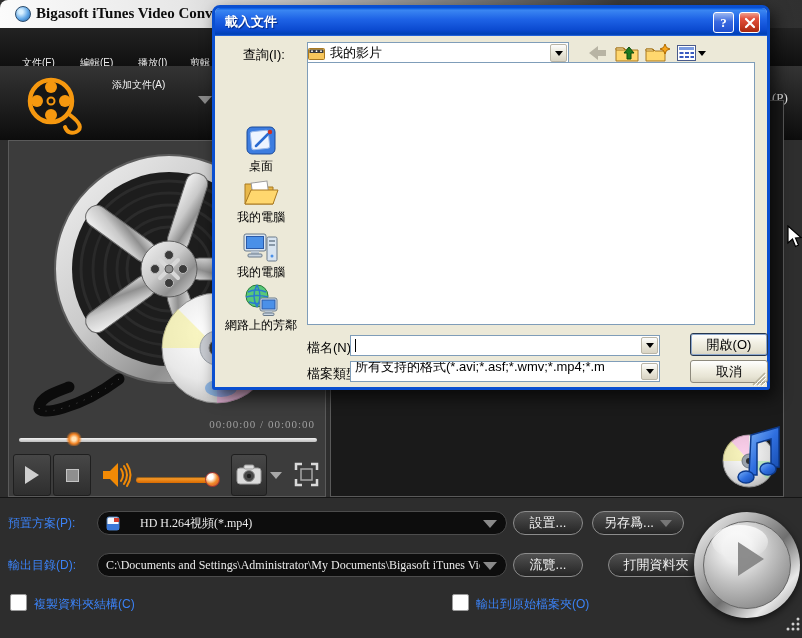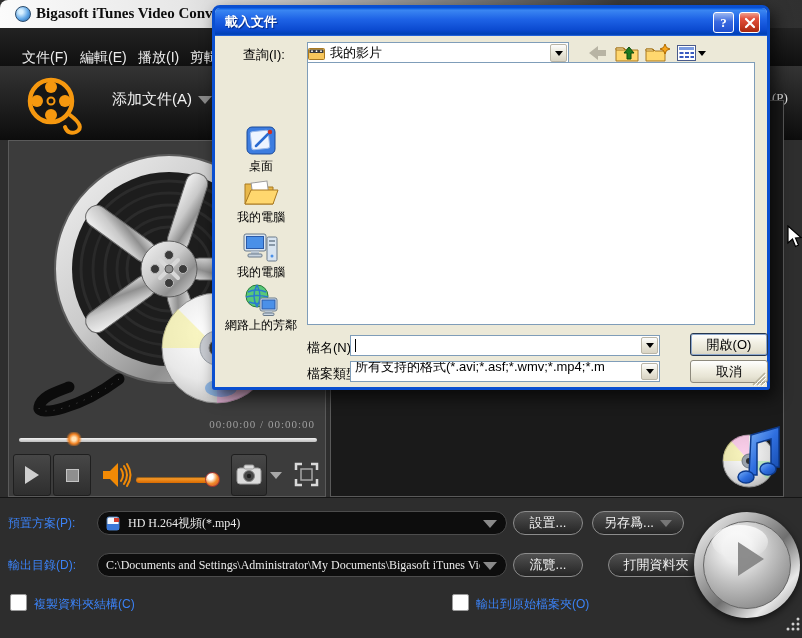--- a/index.html
+++ b/index.html
@@ -11,42 +11,42 @@
     repeating-linear-gradient(-45deg, rgba(0,0,0,.06) 0 1px, transparent 1px 5px);}
   
   #appbg{left:0;top:0;width:802px;height:638px;background:#2e2e2e;}
   #titlebar{left:0;top:0;width:802px;height:28px;
     background:linear-gradient(90deg,#fbfbfb 0,#e7e7e7 180px,#bdbdbd 300px,#3a3a3a 620px,#303030 100%);
     border-radius:8px 0 0 0;}
   #titlebar .ttl{position:absolute;left:36px;top:5px;font:bold 15px "Liberation Serif",serif;color:#0d0d0d;white-space:nowrap;}
   #appicon{position:absolute;left:15px;top:6px;width:16px;height:16px;border-radius:50%;
     background:radial-gradient(circle at 35% 35%, #d8f0ff 0 15%, #62a8e8 55%, #1d5c9e 100%);border:1px solid #2a4a6a;}
   #menubar{left:0;top:28px;width:802px;height:38px;background:linear-gradient(180deg,#232323,#101010);}
-  .menuitem{position:absolute;top:21px;font-size:14px;color:#ececec;white-space:nowrap;}
+  .menuitem{position:absolute;top:28px;font-size:10px;color:#ececec;white-space:nowrap;}
   #toolbar{left:0;top:66px;width:802px;height:74px;background:linear-gradient(180deg,#343434,#0c0c0c);}
-  #addfiles-label{position:absolute;left:112px;top:24px;font-size:15px;color:#f2f2f2;white-space:nowrap;}
+  #addfiles-label{position:absolute;left:112px;top:12px;font-size:10px;color:#f2f2f2;white-space:nowrap;}
   .caret{width:0;height:0;border-left:7px solid transparent;border-right:7px solid transparent;border-top:8px solid #8a8a8a;}
   #toolbar-p{position:absolute;left:772px;top:24px;font:13px "Liberation Serif",serif;color:#e5e5e5;}
   
   #preview{left:8px;top:140px;width:318px;height:357px;background:#3c3c3c;border:1px solid #5a5a5a;overflow:hidden;}
   #ptime{position:absolute;right:10px;top:277px;font:11px "Liberation Serif",serif;color:#9f9f9f;letter-spacing:1px;}
   #seekbar{position:absolute;left:10px;top:297px;width:298px;height:4px;border-radius:2px;
     background:linear-gradient(180deg,#f2f2f2,#bdbdbd);}
   #seekthumb{position:absolute;left:56px;top:291px;width:18px;height:14px;
     background:radial-gradient(circle,#ffe2b5 0 2px,#f08020 5px,rgba(240,128,32,0) 70%);}
   .pbtn{position:absolute;width:38px;height:42px;border:1px solid #1f1f1f;border-radius:3px;
     background:linear-gradient(180deg,#474747,#2e2e2e);display:flex;align-items:center;justify-content:center;}
   #camarrow{position:absolute;left:258px;top:313px;width:18px;height:42px;display:flex;align-items:center;justify-content:center;}
   
   #filelist{left:330px;top:100px;width:454px;height:397px;background:#1a1a1a;border:1px solid #5a5a5a;}
   
   #bottom{left:0;top:497px;width:802px;height:141px;background:#2d2d2d;border-top:1px solid #151515;}
   .blabel{position:absolute;font-size:12px;color:#3b82f6;white-space:nowrap;}
   .bcombo{position:absolute;left:97px;width:410px;height:24px;border-radius:12px;background:#0d0d0d;
-    border:1px solid #4c4c4c;display:flex;align-items:center;padding:0 26px 0 8px;overflow:hidden;}
+    border:1px solid #4c4c4c;display:flex;align-items:center;padding:0 26px 0 8px;overflow:hidden;gap:12px;}
   .bcombo .val{font:12px "Liberation Serif",serif;color:#eaeaea;white-space:nowrap;overflow:hidden;}
   .bcombo .caret{position:absolute;right:9px;top:8px;}
   .bbtn{position:absolute;height:24px;border-radius:12px;border:1px solid #8c8c8c;
     background:linear-gradient(180deg,#505050,#252525);color:#f0f0f0;font-size:13px;
     display:flex;align-items:center;justify-content:center;white-space:nowrap;}
   .cb{position:absolute;width:17px;height:17px;background:#fff;border:1px solid #9a9a9a;border-radius:2px;}
   #convert{position:absolute;left:694px;top:14px;width:106px;height:106px;border-radius:50%;
     background:linear-gradient(135deg,#ffffff 0%,#b9b9b9 28%,#6f6f6f 55%,#e8e8e8 78%,#8a8a8a 100%);
     box-shadow:0 3px 8px rgba(0,0,0,.6);}
   #convert .inner{position:absolute;left:9px;top:9px;width:88px;height:88px;border-radius:50%;

